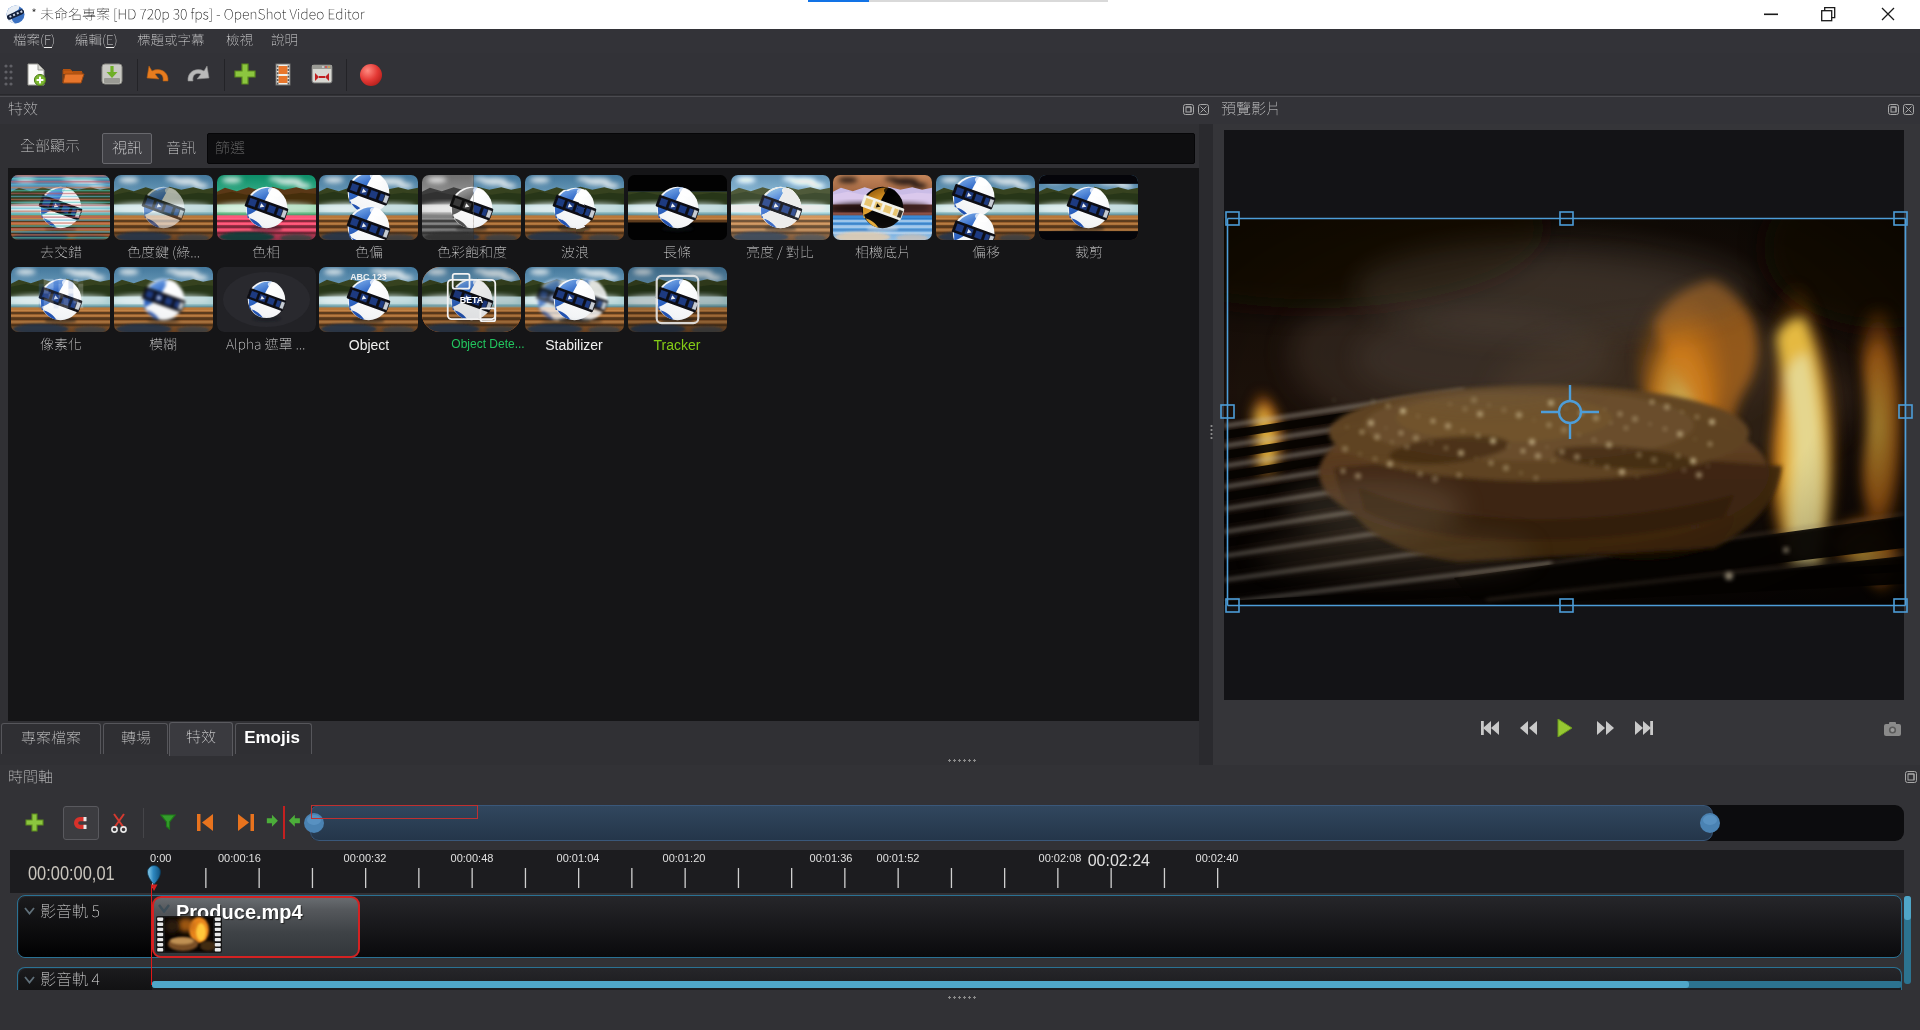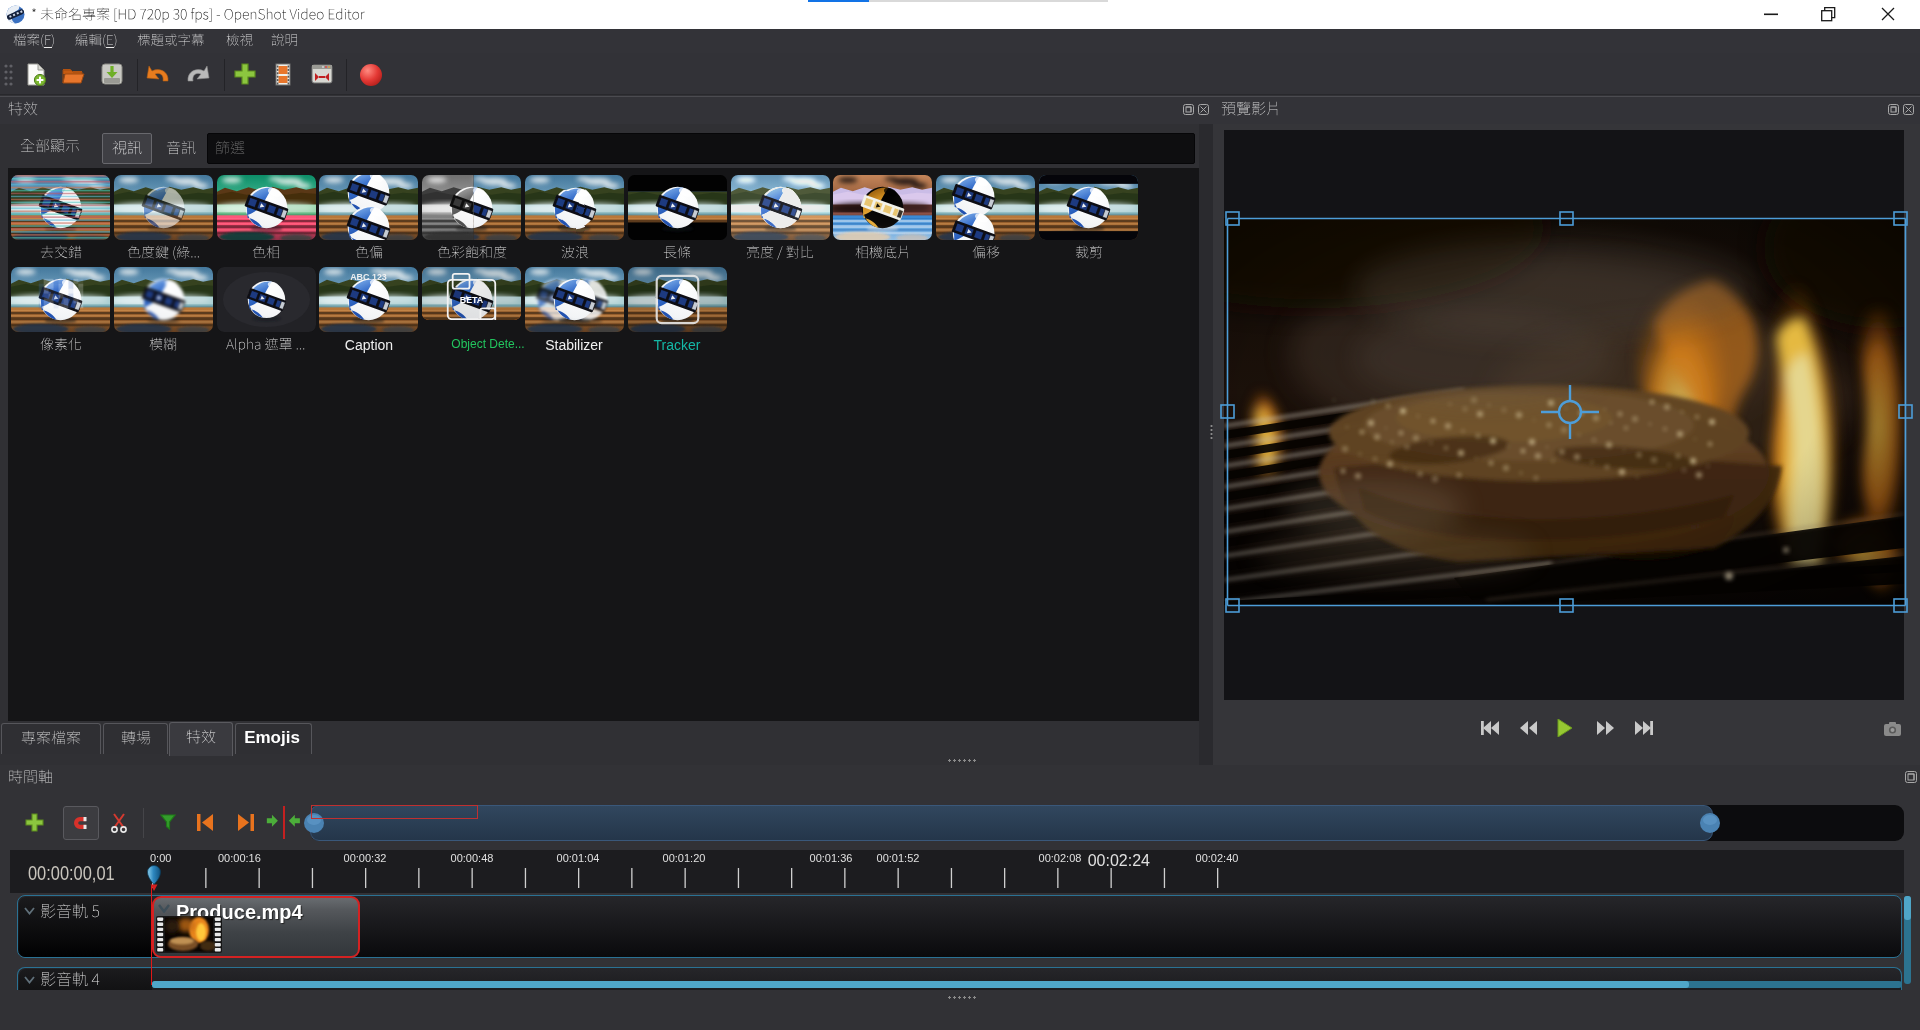--- a/index.html
+++ b/index.html
@@ -747,22 +747,22 @@
       <use href="#g2e" x="4974"></use>
       <use href="#g2e" x="5205"></use>
       <use href="#g2e" x="5436"></use>
     </g>
   </svg>
 <div style="position:absolute;left:319px;top:267px;width:99px;height:65px;border-radius:7px;overflow:hidden;background:#0a0a0a;"><svg width="99" height="65" viewBox="0 0 100 66" preserveAspectRatio="none">
       <use href="#land"></use>
       <use href="#ball"></use>
       <text x="50" y="13" text-anchor="middle" font-family="Liberation Sans" font-size="9" font-weight="bold" fill="#f4f4f4" opacity="0.95">ABC 123</text>
     </svg></div>
-<div class="abs" style="left:309px;top:337px;width:120px;text-align:center;font-size:14px;color:#f0f0f0">Caption</div>
-<div style="position:absolute;left:422px;top:267px;width:99px;height:53px;border-radius:7px;overflow:hidden;background:#f97316;"><svg width="99" height="65" viewBox="0 0 100 66" preserveAspectRatio="none">
+<div class="abs" style="left:309px;top:337px;width:120px;text-align:center;font-size:14px;color:#f0f0f0">Object</div>
+<div style="position:absolute;left:422px;top:267px;width:99px;height:65px;border-radius:18px;overflow:hidden;background:#f97316;"><svg width="99" height="65" viewBox="0 0 100 66" preserveAspectRatio="none">
       <g style="filter:brightness(0.92)">
         <use href="#land"></use>
         <use href="#ball"></use>
       </g>
       <g fill="none" stroke="#f2f2f2" stroke-width="1.8">
         <rect x="26" y="13" width="48" height="40" rx="4"></rect>
         <rect x="31" y="7" width="17" height="15" rx="2"></rect>
         <rect x="59" y="42" width="15" height="13" rx="2"></rect>
       </g>
       <text x="50" y="37" text-anchor="middle" font-family="Liberation Sans" font-size="9" font-weight="bold" fill="#fff">BETA</text>
@@ -781,21 +781,21 @@
       </g>
     </svg></div>
 <div class="abs" style="left:514px;top:337px;width:120px;text-align:center;font-size:14px;color:#f0f0f0">Stabilizer</div>
 <div style="position:absolute;left:628px;top:267px;width:99px;height:65px;border-radius:7px;overflow:hidden;background:#0a0a0a;"><svg width="99" height="65" viewBox="0 0 100 66" preserveAspectRatio="none">
       <g style="filter:brightness(0.85)">
         <use href="#land"></use>
       </g>
       <use href="#ball"></use>
       <rect x="29" y="9" width="42" height="48" rx="5" fill="none" stroke="#e8e8e8" stroke-width="2.2" opacity="0.9"></rect>
     </svg></div>
-<div class="abs" style="left:617px;top:337px;width:120px;text-align:center;font-size:14px;color:#14b8a6">Tracker</div>
+<div class="abs" style="left:617px;top:337px;width:120px;text-align:center;font-size:14px;color:#84cc16">Tracker</div>
 <div class="abs" style="left:1199px;top:124px;width:14px;height:641px;background:#2a2a2e"></div>
 <div class="abs" style="left:1213px;top:124px;width:707px;height:641px;background:#353539"></div>
 <div class="abs" style="left:1224px;top:130px;width:680px;height:570px;background:#131316"></div>
 <svg style="position:absolute;left:1224px;top:218px" width="680" height="387" viewBox="0 0 680 387">
 <defs>
 <radialGradient id="flame1" cx="0.5" cy="0.6" r="0.62">
         <stop offset="0" stop-color="#ffe070"></stop>
         <stop offset="0.45" stop-color="#f0951f"></stop>
         <stop offset="1" stop-color="#8a4206" stop-opacity="0"></stop>
       </radialGradient>

